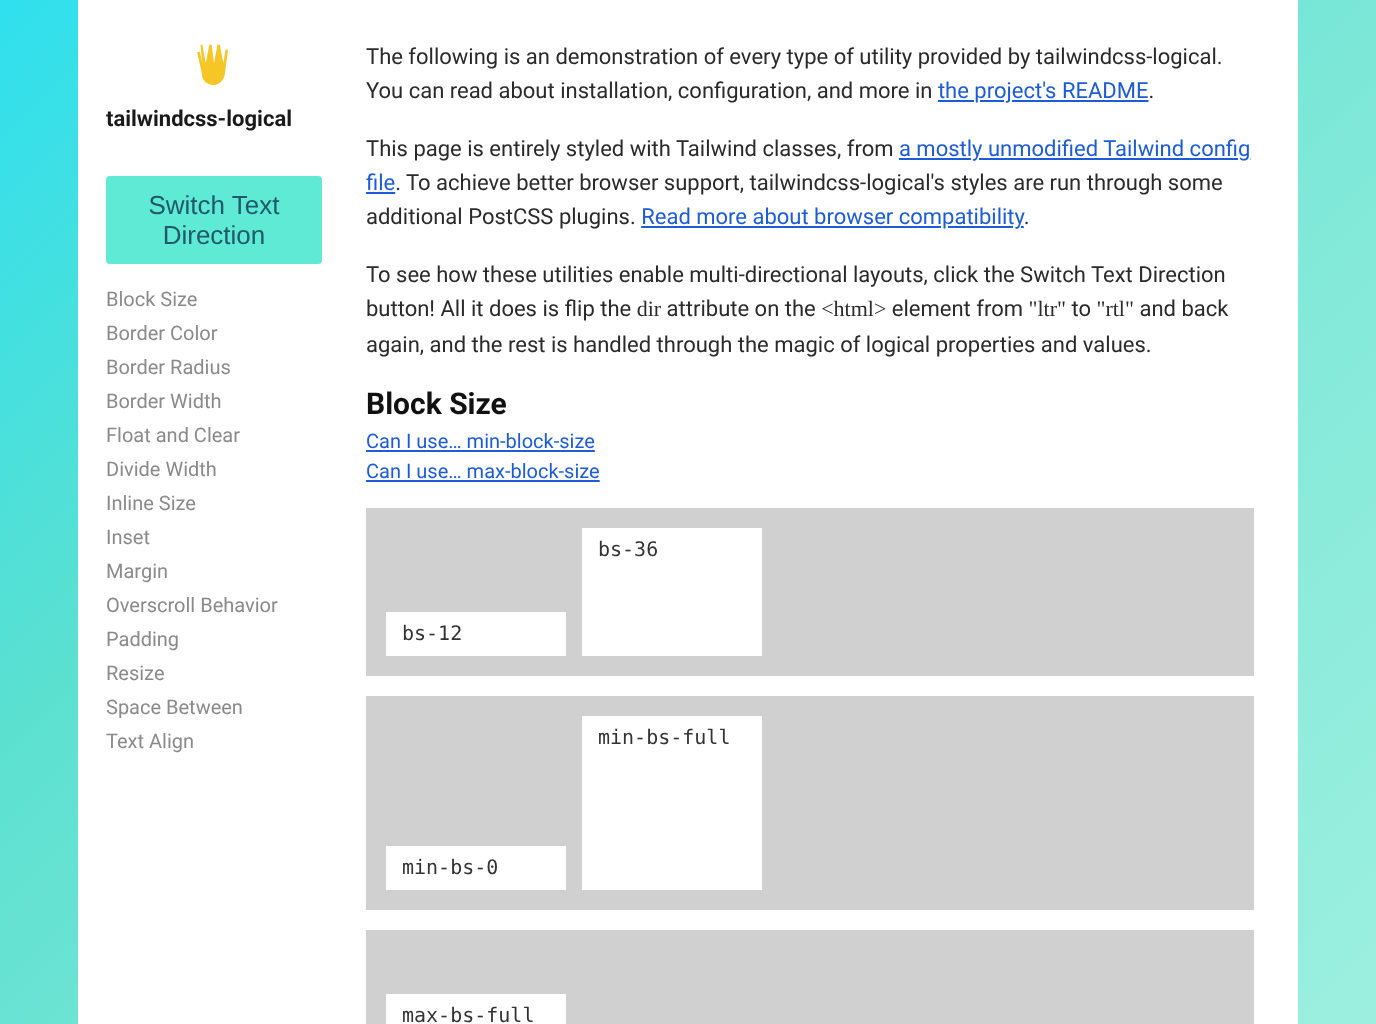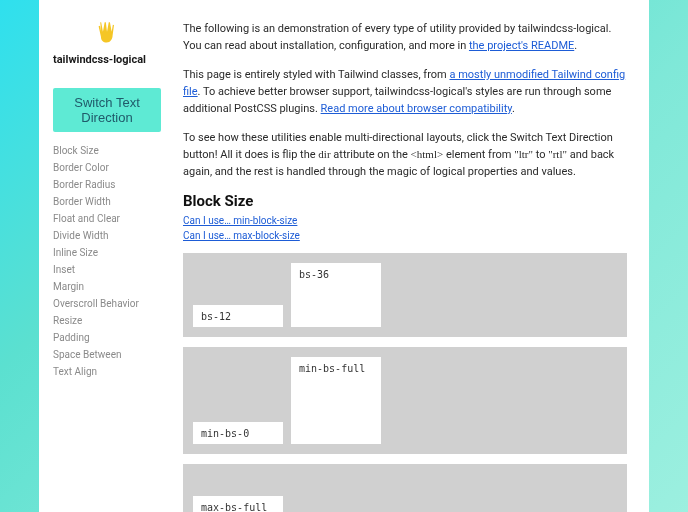--- a/index.html
+++ b/index.html
@@ -43,22 +43,22 @@
       <a class="nav-item">Block Size</a>
       <a class="nav-item">Border Color</a>
       <a class="nav-item">Border Radius</a>
       <a class="nav-item">Border Width</a>
       <a class="nav-item">Float and Clear</a>
       <a class="nav-item">Divide Width</a>
       <a class="nav-item">Inline Size</a>
       <a class="nav-item">Inset</a>
       <a class="nav-item">Margin</a>
       <a class="nav-item">Overscroll Behavior</a>
+      <a class="nav-item">Padding</a>
       <a class="nav-item">Resize</a>
-      <a class="nav-item">Padding</a>
       <a class="nav-item">Space Between</a>
       <a class="nav-item">Text Align</a>
     </nav>
   </aside>
 
   <main class="main">
     <div class="intro">
       <p><span>The following is an demonstration of every type of utility provided by tailwindcss-logical. You can read about installation, configuration, and more in </span><a class="link">the project's README</a>.</p>
       <p><span>This page is entirely styled with Tailwind classes, from </span><a class="link">a mostly unmodified Tailwind config file</a><span>. To achieve better browser support, tailwindcss-logical's styles are run through some additional PostCSS plugins. </span><a class="link">Read more about browser compatibility</a>.</p>
       <p><span>To see how these utilities enable multi-directional layouts, click the Switch Text Direction button! All it does is flip the </span><code>dir</code><span> attribute on the </span><code>&lt;html&gt;</code><span> element from </span><code>"ltr"</code><span> to </span><code>"rtl"</code><span> and back again, and the rest is handled through the magic of logical properties and values.</span></p>

